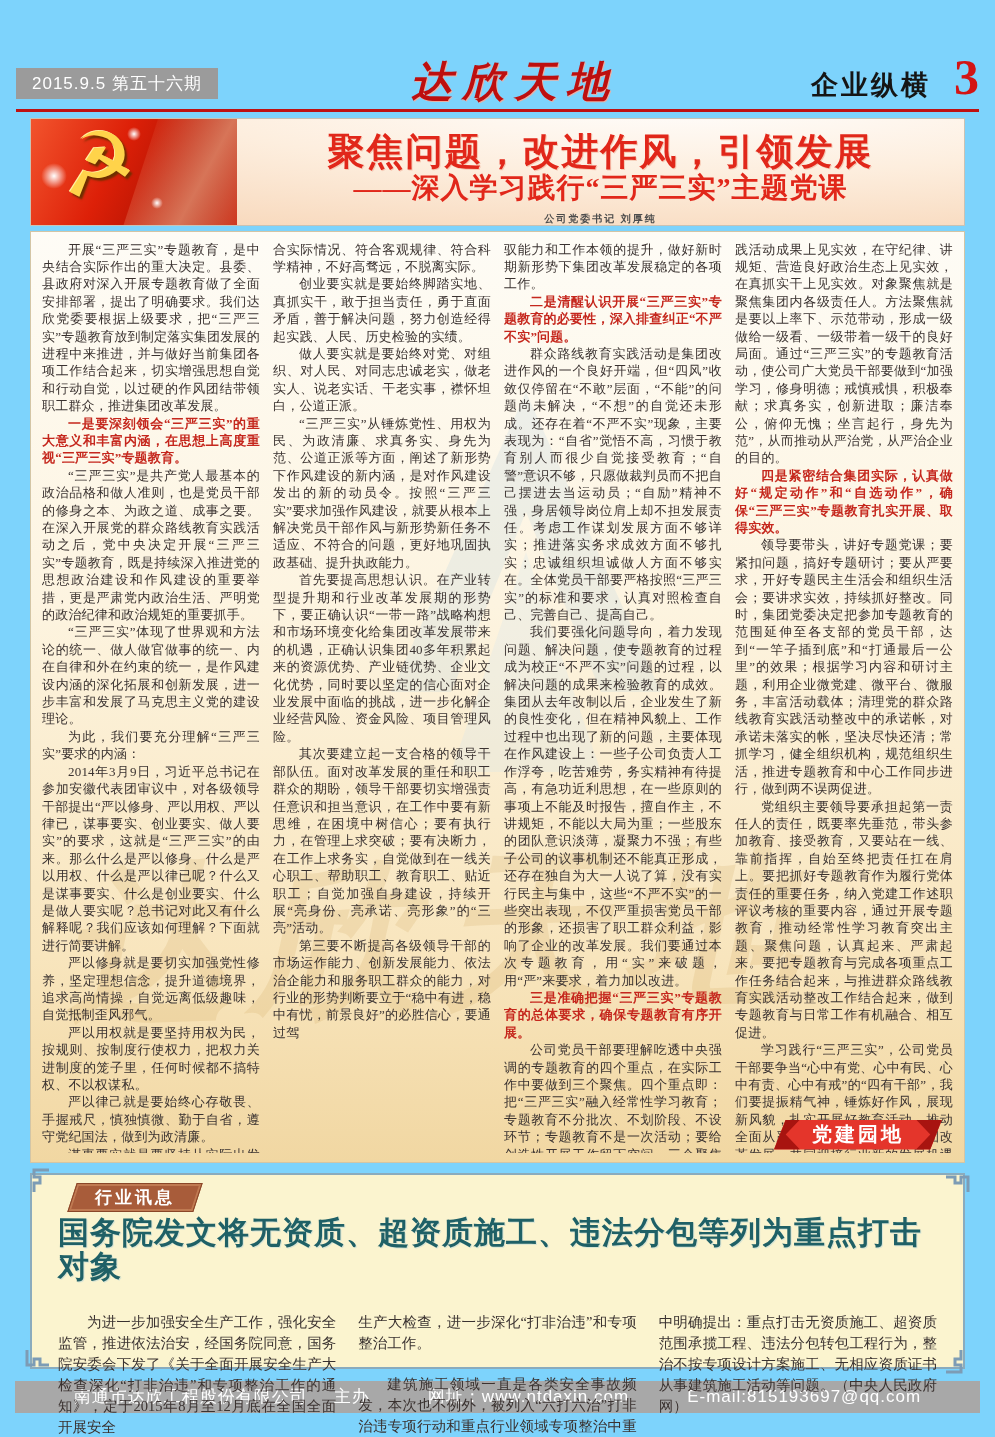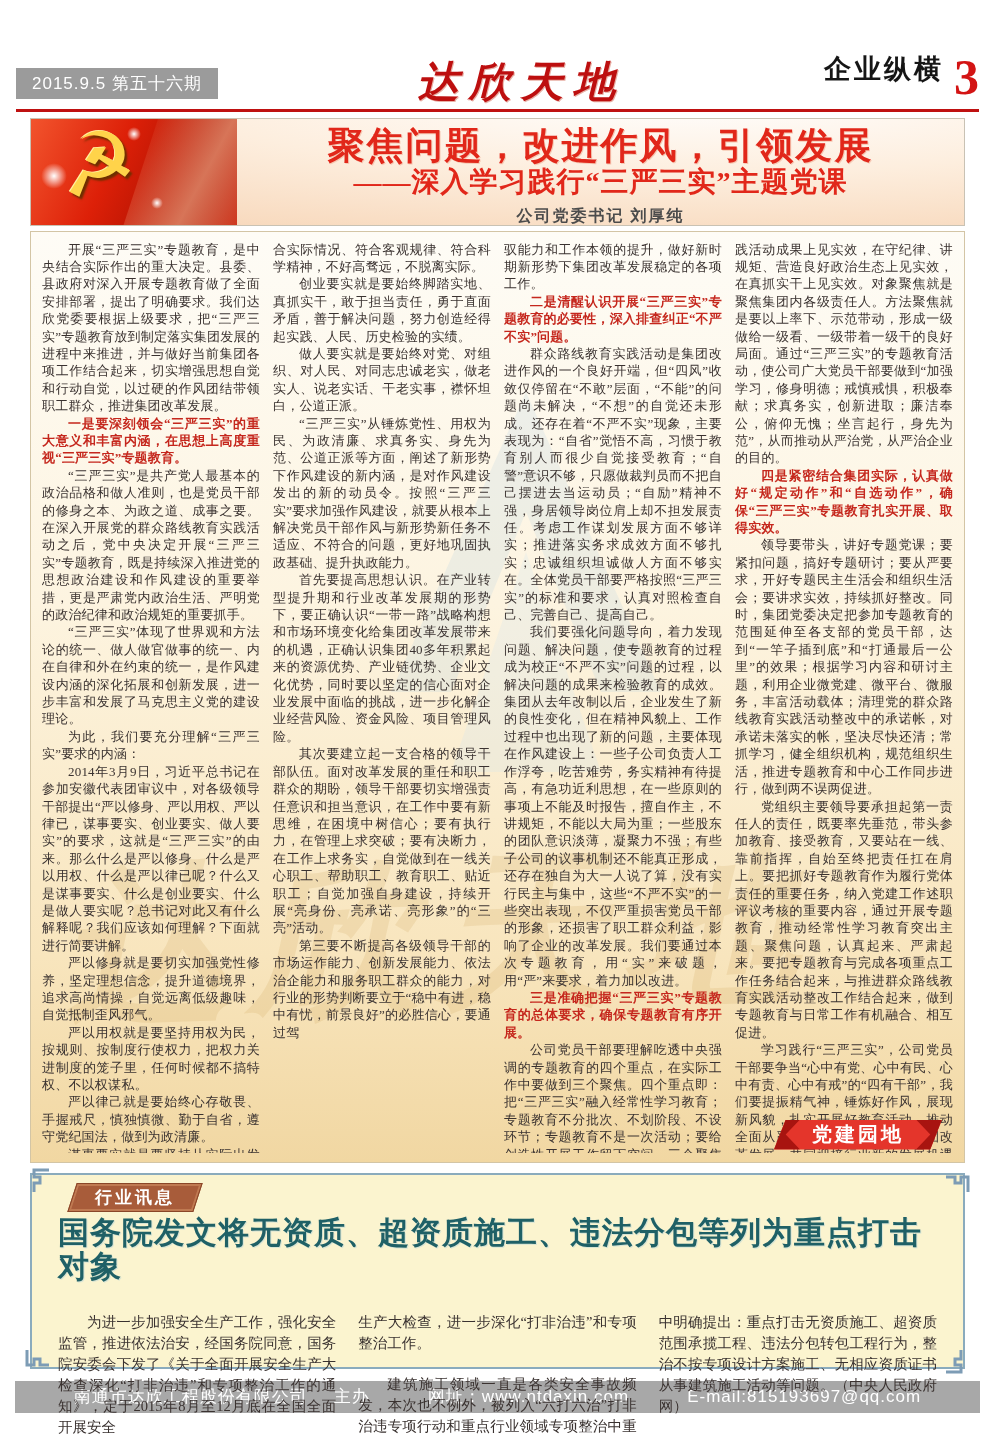--- a/index.html
+++ b/index.html
@@ -1,33 +1,33 @@
 <!DOCTYPE html>
 <html><head>
 <meta charset="utf-8">
 <style>
   * { margin:0; padding:0; box-sizing:border-box; }
   html,body { background:#e9e9e9; }
   .page {
     position:relative; width:995px; height:1437px; margin:0 auto;
-    background:#ffffff; overflow:hidden;
+    background:#7dd3fc; overflow:hidden;
     font-family:"Liberation Serif","DejaVu Serif",serif; color:#2a2a2a;
   }
   
   .hdr { display:flex; align-items:flex-end; padding:56px 16px 6px 16px; }
   .date-box {
     background:#9b9b9b; color:#fff; font-family:"Liberation Sans","DejaVu Sans",sans-serif;
     font-size:17px; padding:4px 16px; letter-spacing:1px; white-space:nowrap;
   }
   .masthead {
     flex:1; text-align:center; color:#bd0f0f; font-weight:bold; font-style:italic;
     font-size:42px; letter-spacing:10px; line-height:1; transform:translateY(4px);
     text-shadow:1px 1px 0 #e8b0a6;
   }
-  .section-wrap { display:flex; gap:10px; white-space:nowrap; }
+  .section-wrap { display:flex; align-items:flex-end; gap:23px; white-space:nowrap; }
   .section { font-size:27px; font-weight:bold; color:#151515; letter-spacing:3px; line-height:1; }
   .pageno { font-size:50px; font-weight:bold; color:#d31414; line-height:0.85; font-family:"Liberation Serif",serif; }
   .red-rule { height:3px; background:#bf1111; margin:4px 16px 0 16px; }
   
   .banner {
     margin:6px 30px 0 30px; height:108px; border:1px solid #c9c2b4;
     display:flex; background:radial-gradient(120% 160% at 70% -20%, #ffffff 0%, #fdeede 45%, #f6d2b2 100%);
   }
   .emblem {
     position:relative; width:206px; height:100%; flex:0 0 auto; overflow:hidden;
@@ -42,23 +42,23 @@
     position:absolute; left:28px; top:2px; font-family:"DejaVu Sans",sans-serif;
     font-size:86px; line-height:1; color:#ffd34a; text-shadow:2px 3px 2px #6e2f00, -1px -1px 0 #fff0a0;
     transform:rotate(-8deg); z-index:2;
   }
   .spark { position:absolute; background:radial-gradient(circle,#fff 0%, rgba(255,255,255,0) 70%); border-radius:50%; z-index:3; }
   .s1 { width:26px; height:26px; left:10px; top:44px; }
   .s2 { width:14px; height:14px; left:96px; top:8px; }
   .s3 { width:12px; height:12px; left:120px; top:78px; }
   .banner-text { flex:1; text-align:center; padding-top:7px; }
   .banner-title { color:#e1271a; font-size:37px; font-weight:bold; letter-spacing:2px; line-height:1.1;
-    text-shadow:1px 1px 0 #f6c9b4; }
+    text-shadow:1px 1px 0 #f6c9b4;margin-top:6px; }
   .banner-sub { color:#e1271a; font-size:28px; font-weight:bold; letter-spacing:1px; line-height:1.15; }
-  .byline { color:#4c4c4c; font-size:16px; font-weight:bold; margin-top:8px; letter-spacing:2px; }
+  .byline { color:#4c4c4c; font-size:10px; font-weight:bold; margin-top:8px; letter-spacing:2px; }
   
   .article {
     position:relative; margin:5px 30px 0 30px; height:932px; overflow:hidden;
     border:1px solid #d3c5a5;
     background:linear-gradient(180deg,#fefcf6 0%, #fdf4e0 40%, #f8e5bd 78%, #f1d7a2 100%);
   }
   .wm-logo { position:absolute; left:330px; top:120px; opacity:.5; z-index:0; }
   .wm-text {
     position:absolute; left:30px; top:590px; z-index:0; font-weight:bold;
     font-size:170px; letter-spacing:18px; color:rgba(190,145,60,.14); white-space:nowrap;

